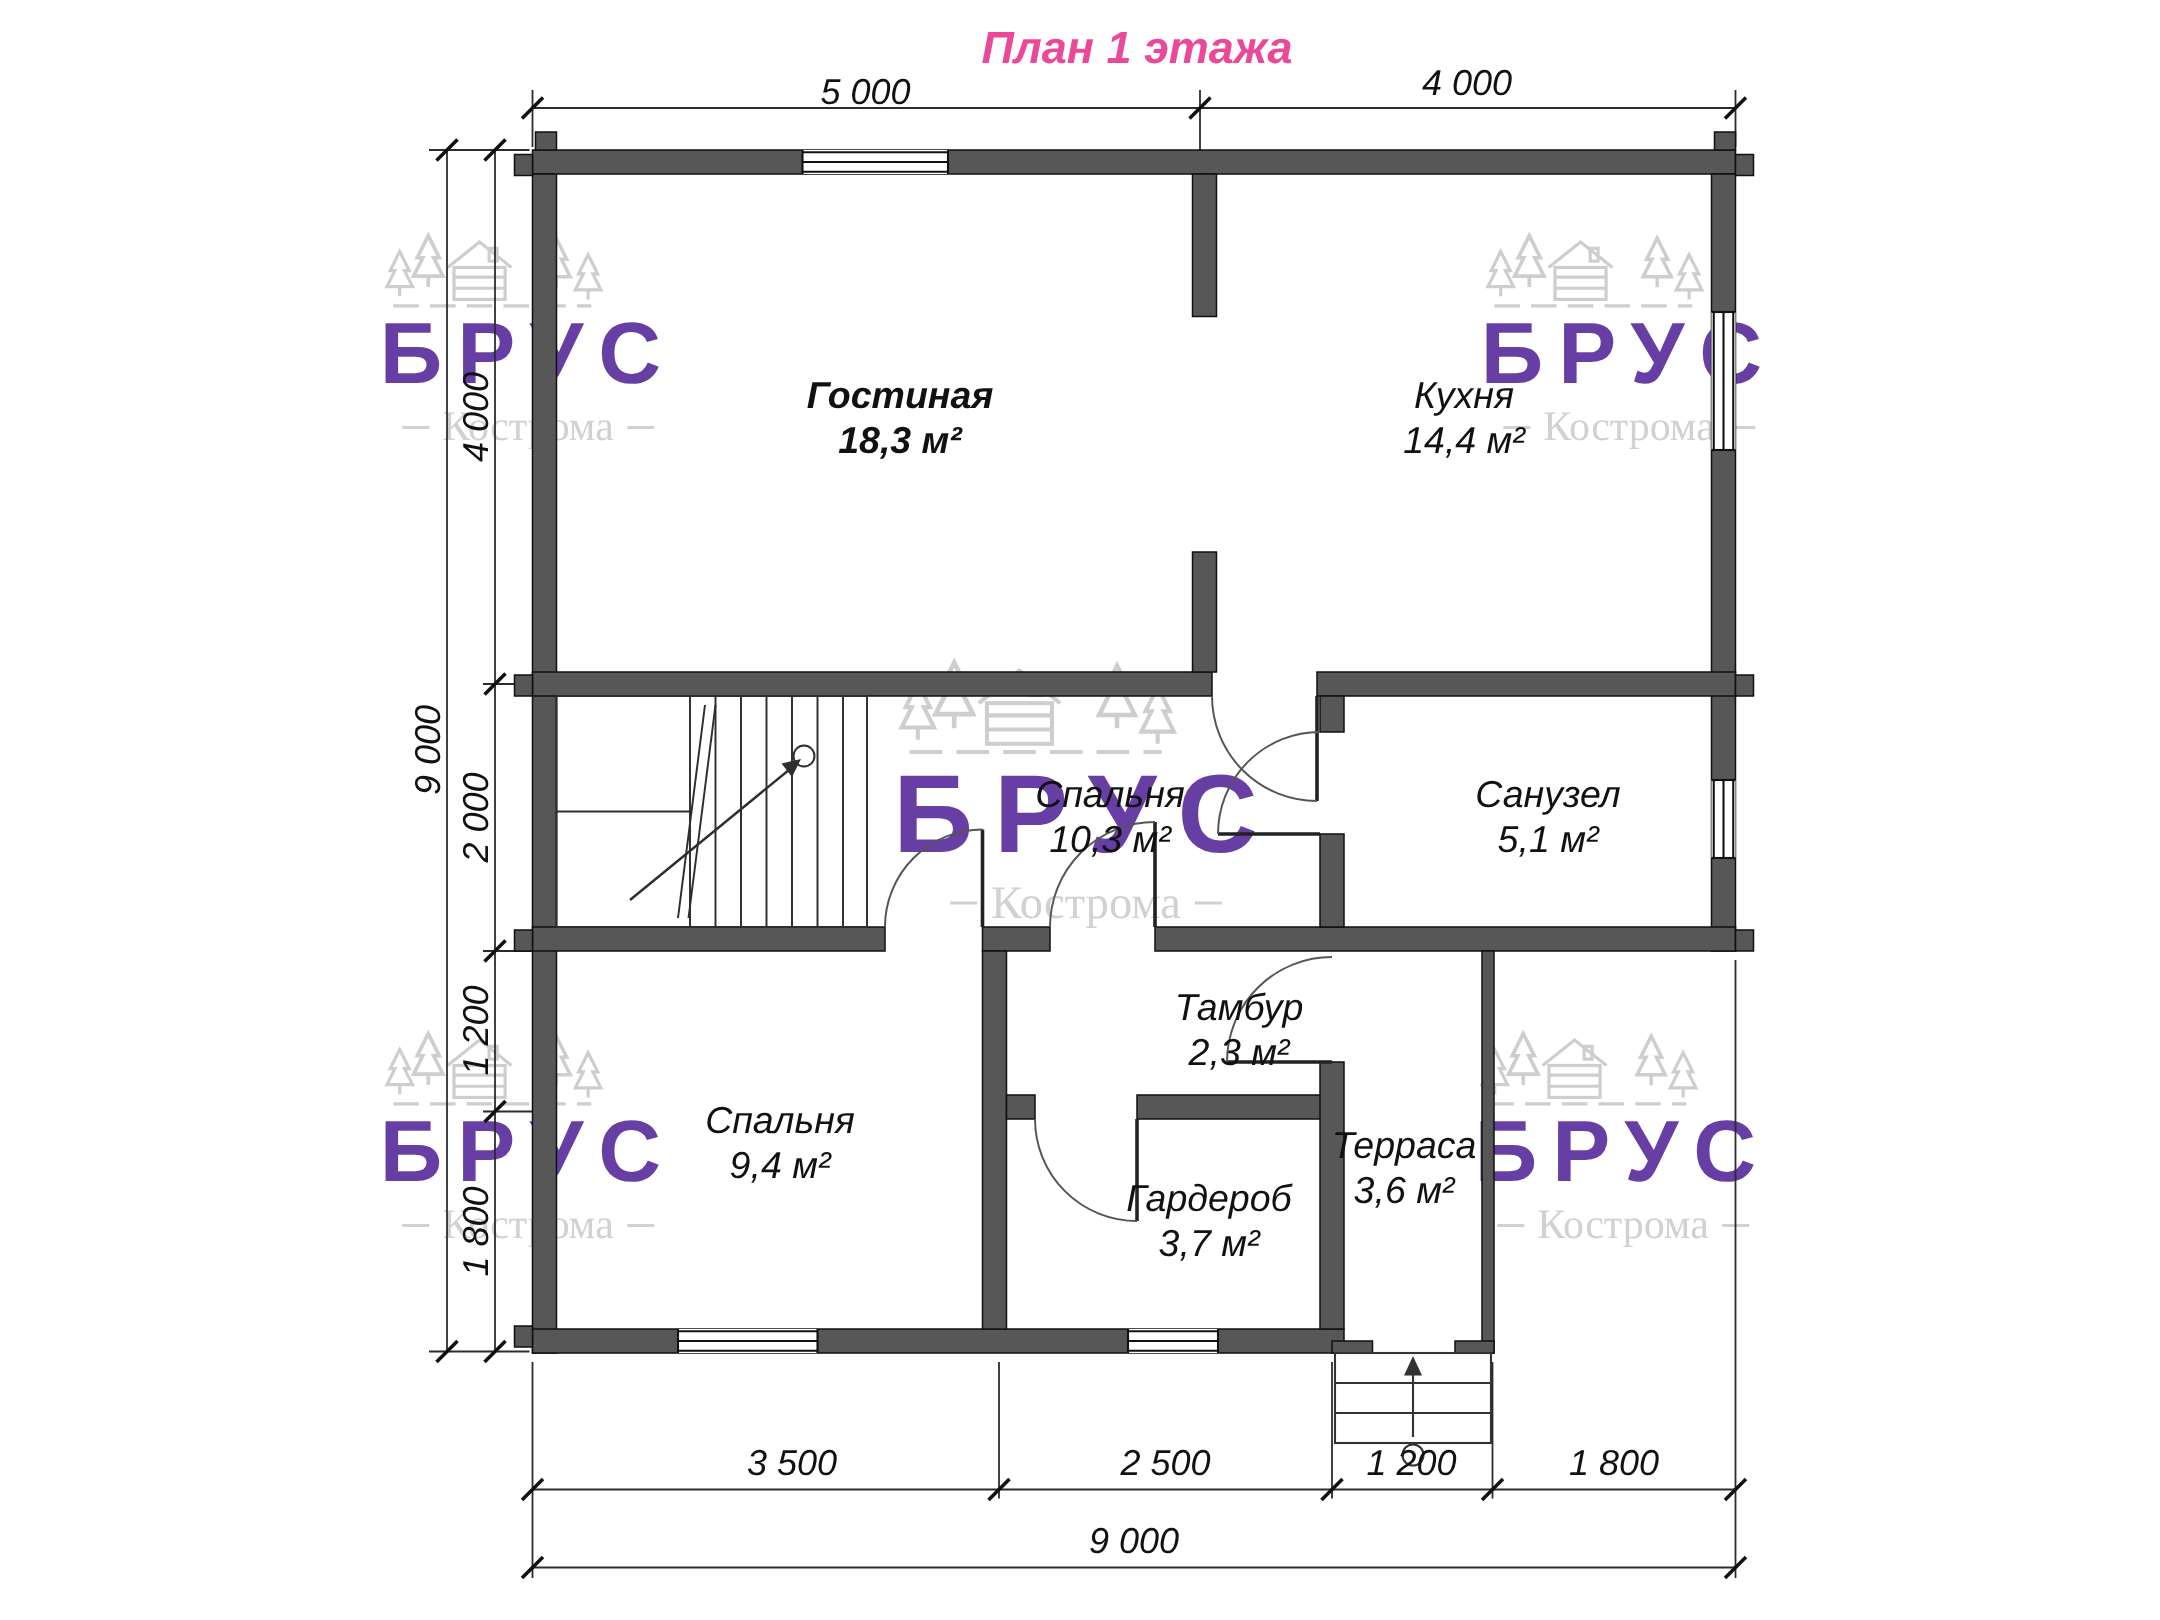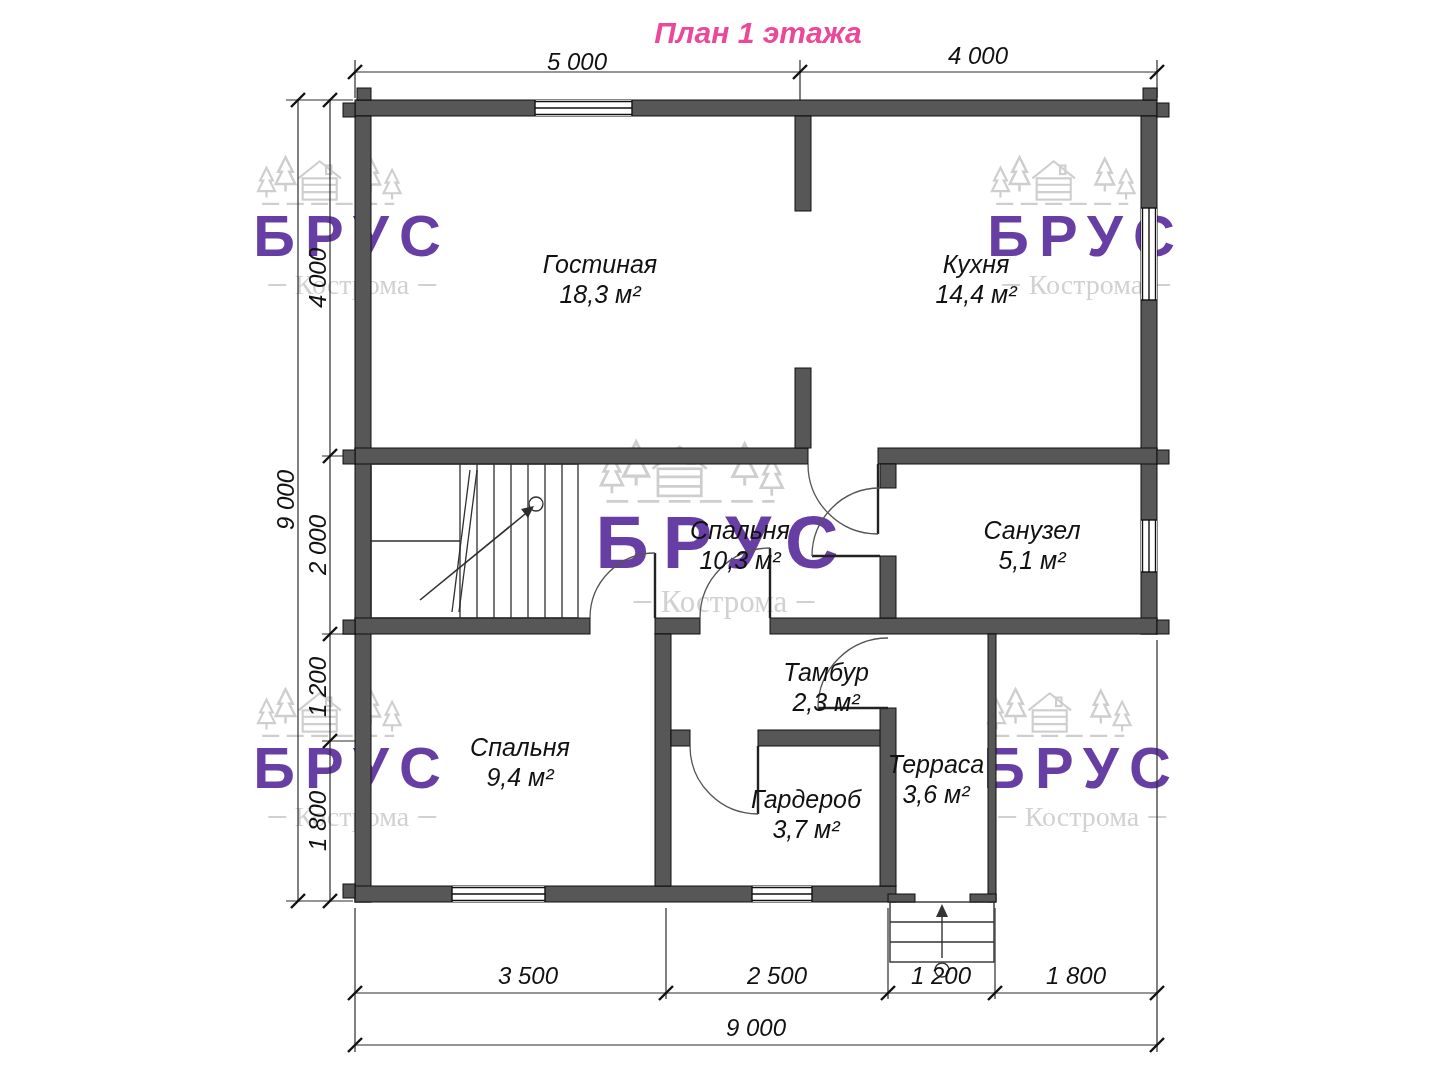--- a/index.html
+++ b/index.html
@@ -243,21 +243,21 @@
       <line x1="890" y1="922" x2="994" y2="922"></line>
       <line x1="890" y1="942" x2="994" y2="942"></line>
       <line x1="942" y1="958" x2="942" y2="910"></line>
       <polygon points="942,904 936,917 948,917" fill="#333" stroke="none"></polygon>
       <circle cx="942" cy="970" r="7"></circle>
     </g>
   </svg>
 
   <div class="title">План 1 этажа</div>
 
-  <div class="room" style="left:600px;top:250px;">
+  <div class="room" style="left:600px;top:250px;font-weight:bold;">
     <div>Гостиная</div>
     <div>18,3 м²</div>
   </div>
   <div class="room" style="left:976px;top:250px;text-align:center;">
     <div>Кухня</div>
     <div>14,4 м²</div>
   </div>
   <div class="room" style="left:740px;top:516px;">
     <div>Спальня</div>
     <div>10,3 м²</div>

